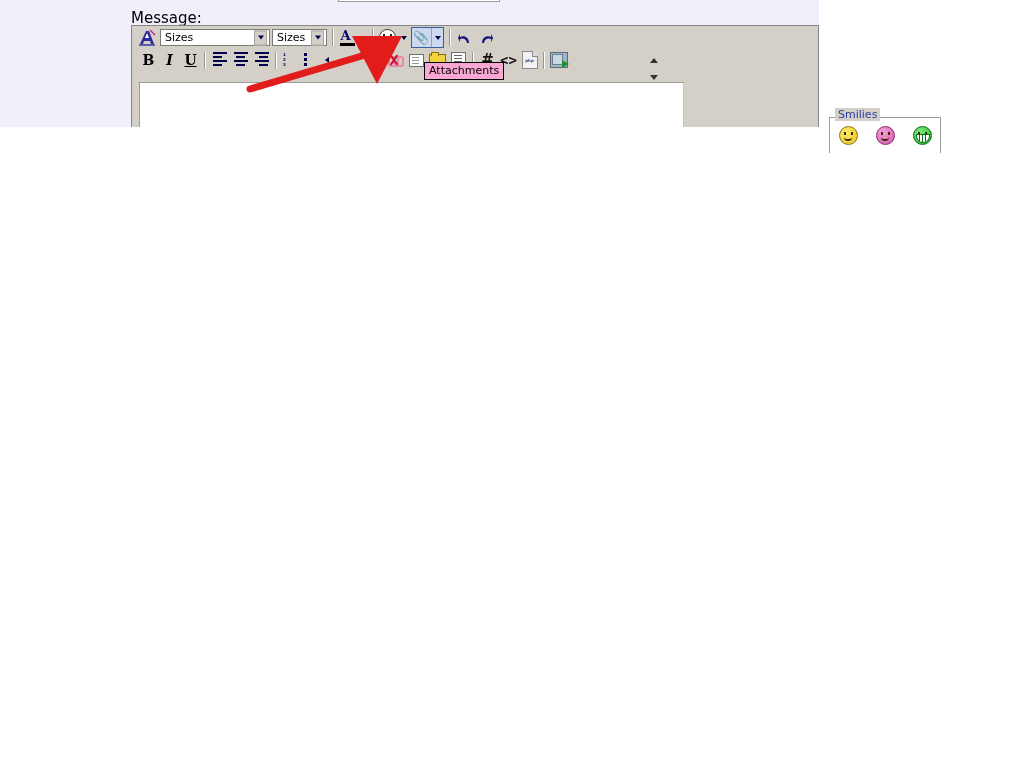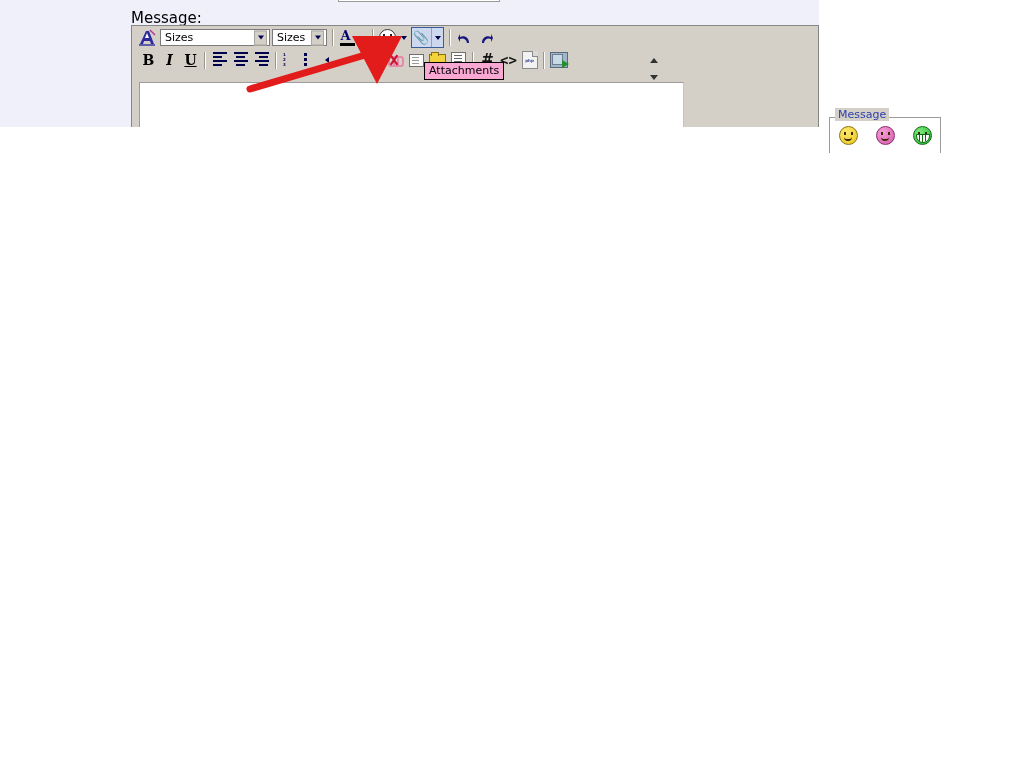--- a/index.html
+++ b/index.html
@@ -678,21 +678,21 @@
         </div>
       </div>
     </div>
 
     <div class="spinner">
       <span class="tri up"></span>
       <span class="tri dn"></span>
     </div>
 
     <div class="smilies-box"></div>
-    <div class="smilies-legend">Message</div>
+    <div class="smilies-legend">Smilies</div>
     <div class="smilies-row">
       <span class="sm yellow">
         <span class="eye l"></span>
           <span class="eye r"></span>
           <span class="mouth"></span>
       </span>
       <span class="sm pink">
         <span class="eye l"></span>
           <span class="eye r"></span>
           <span class="mouth"></span>

